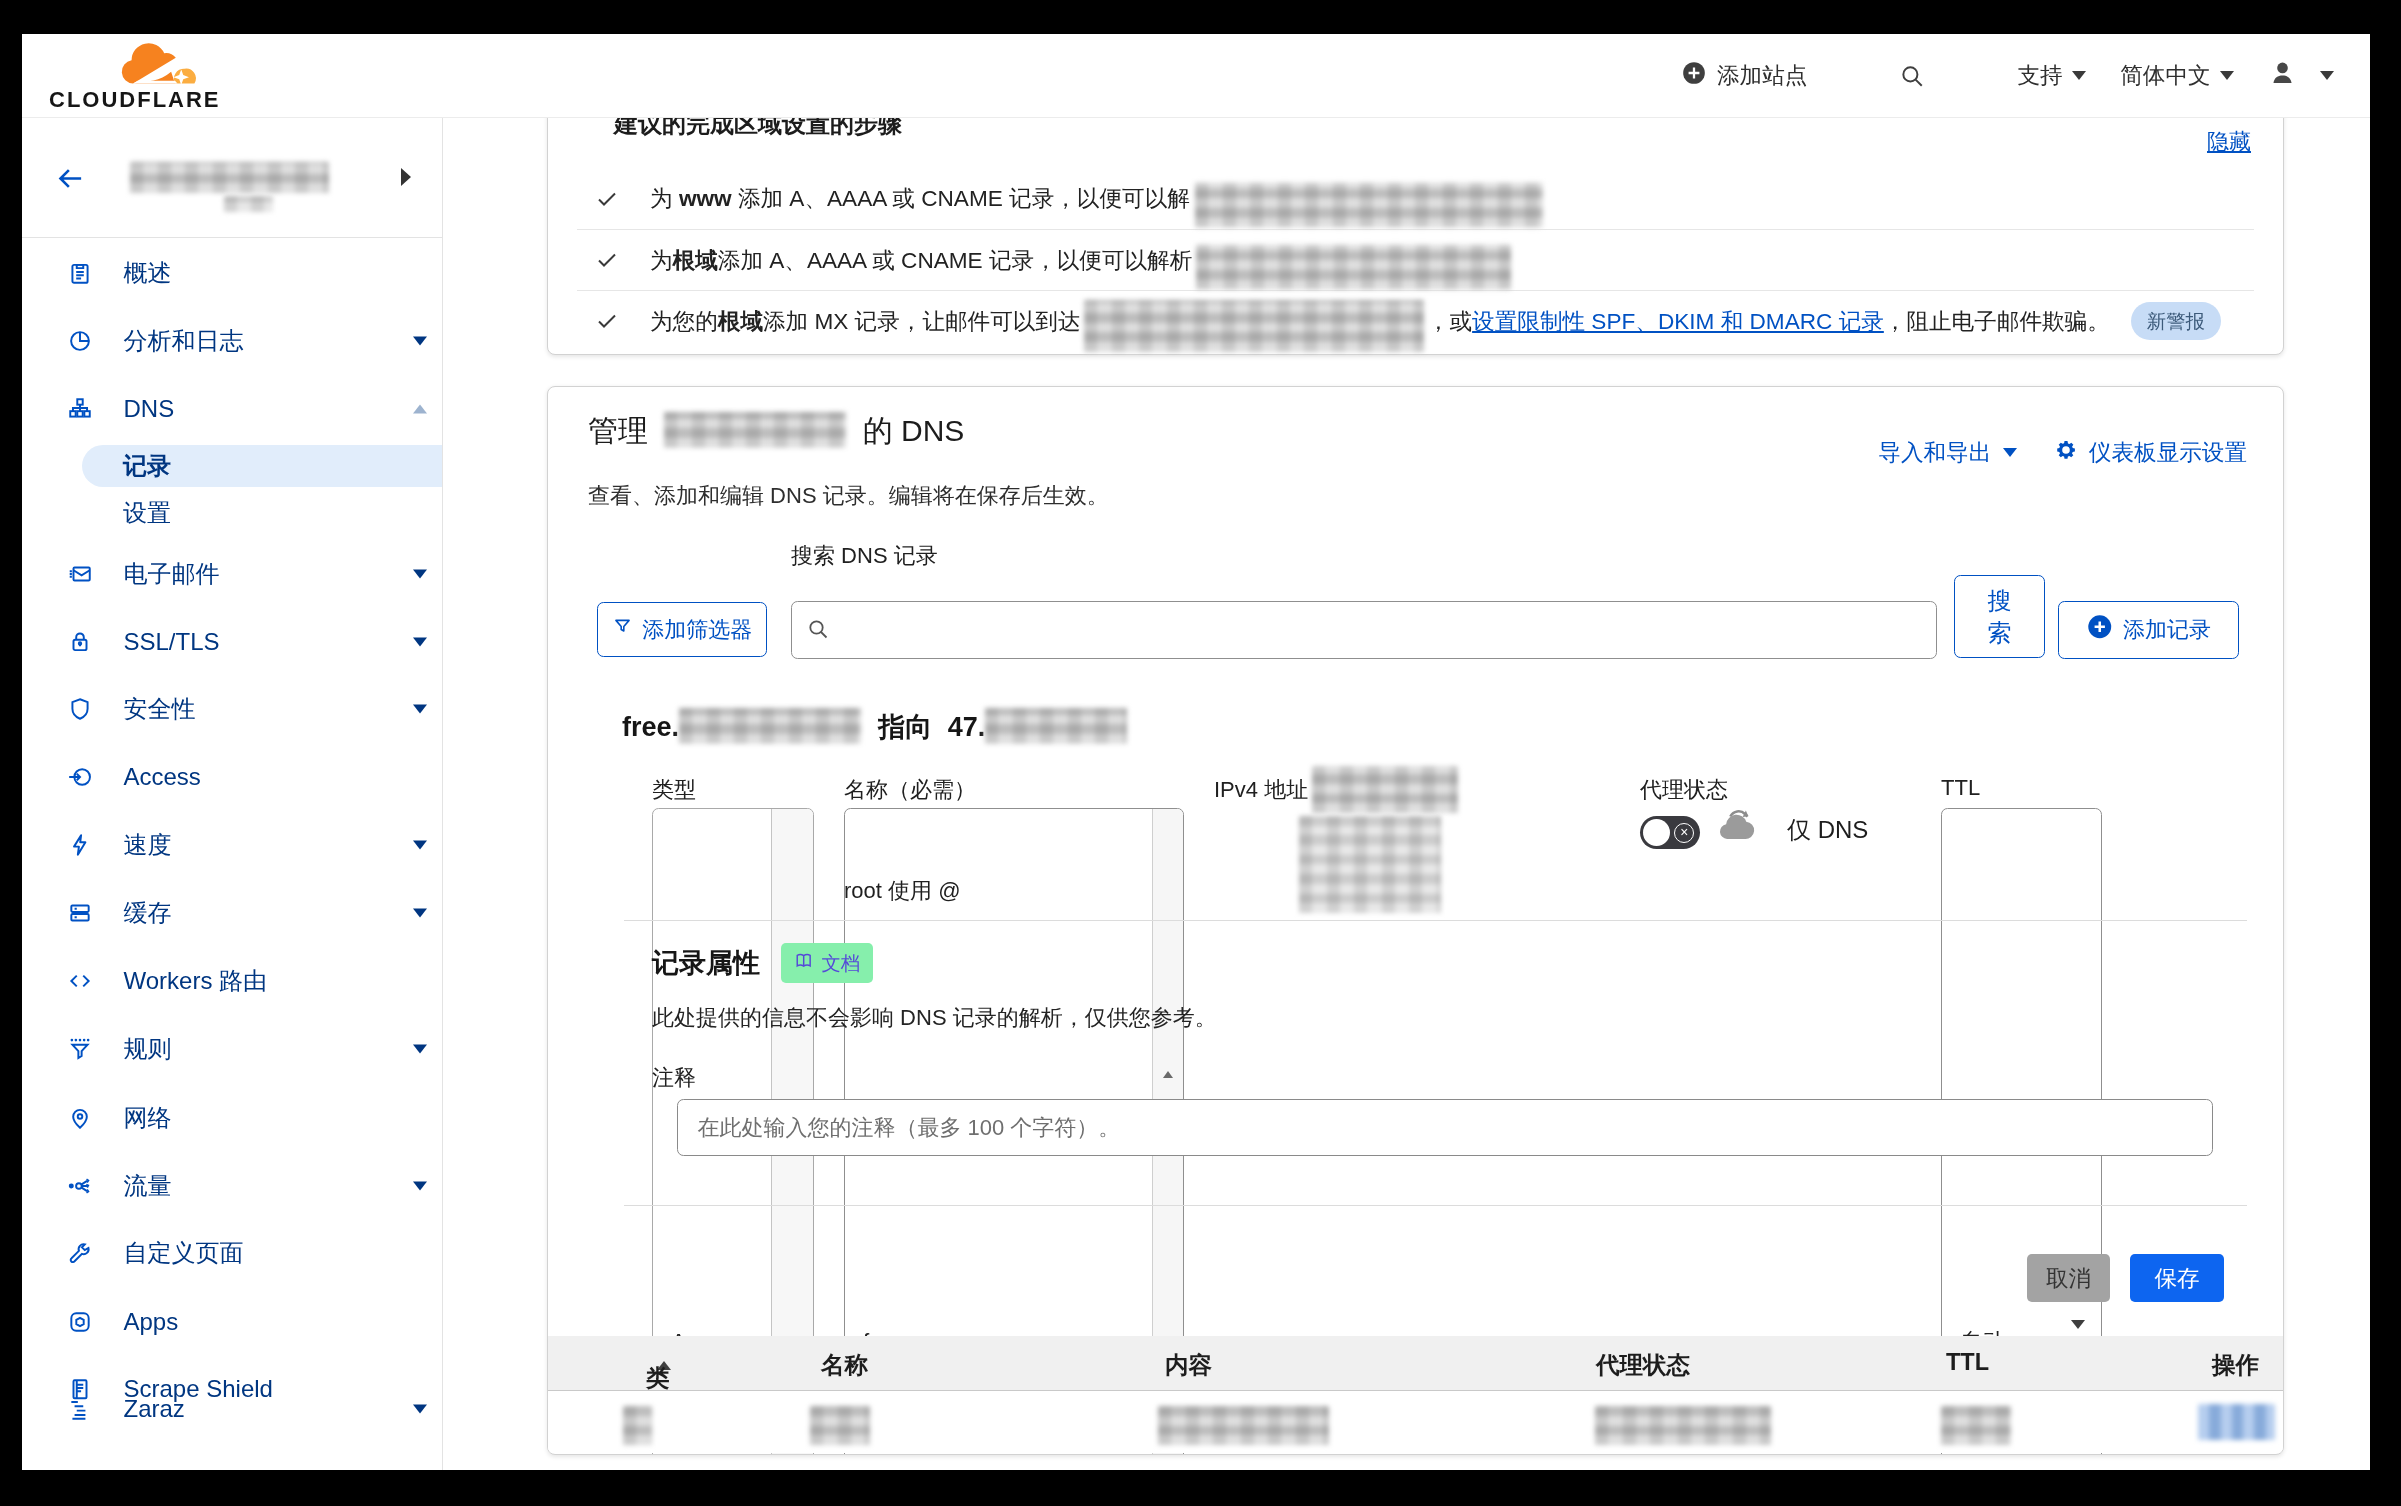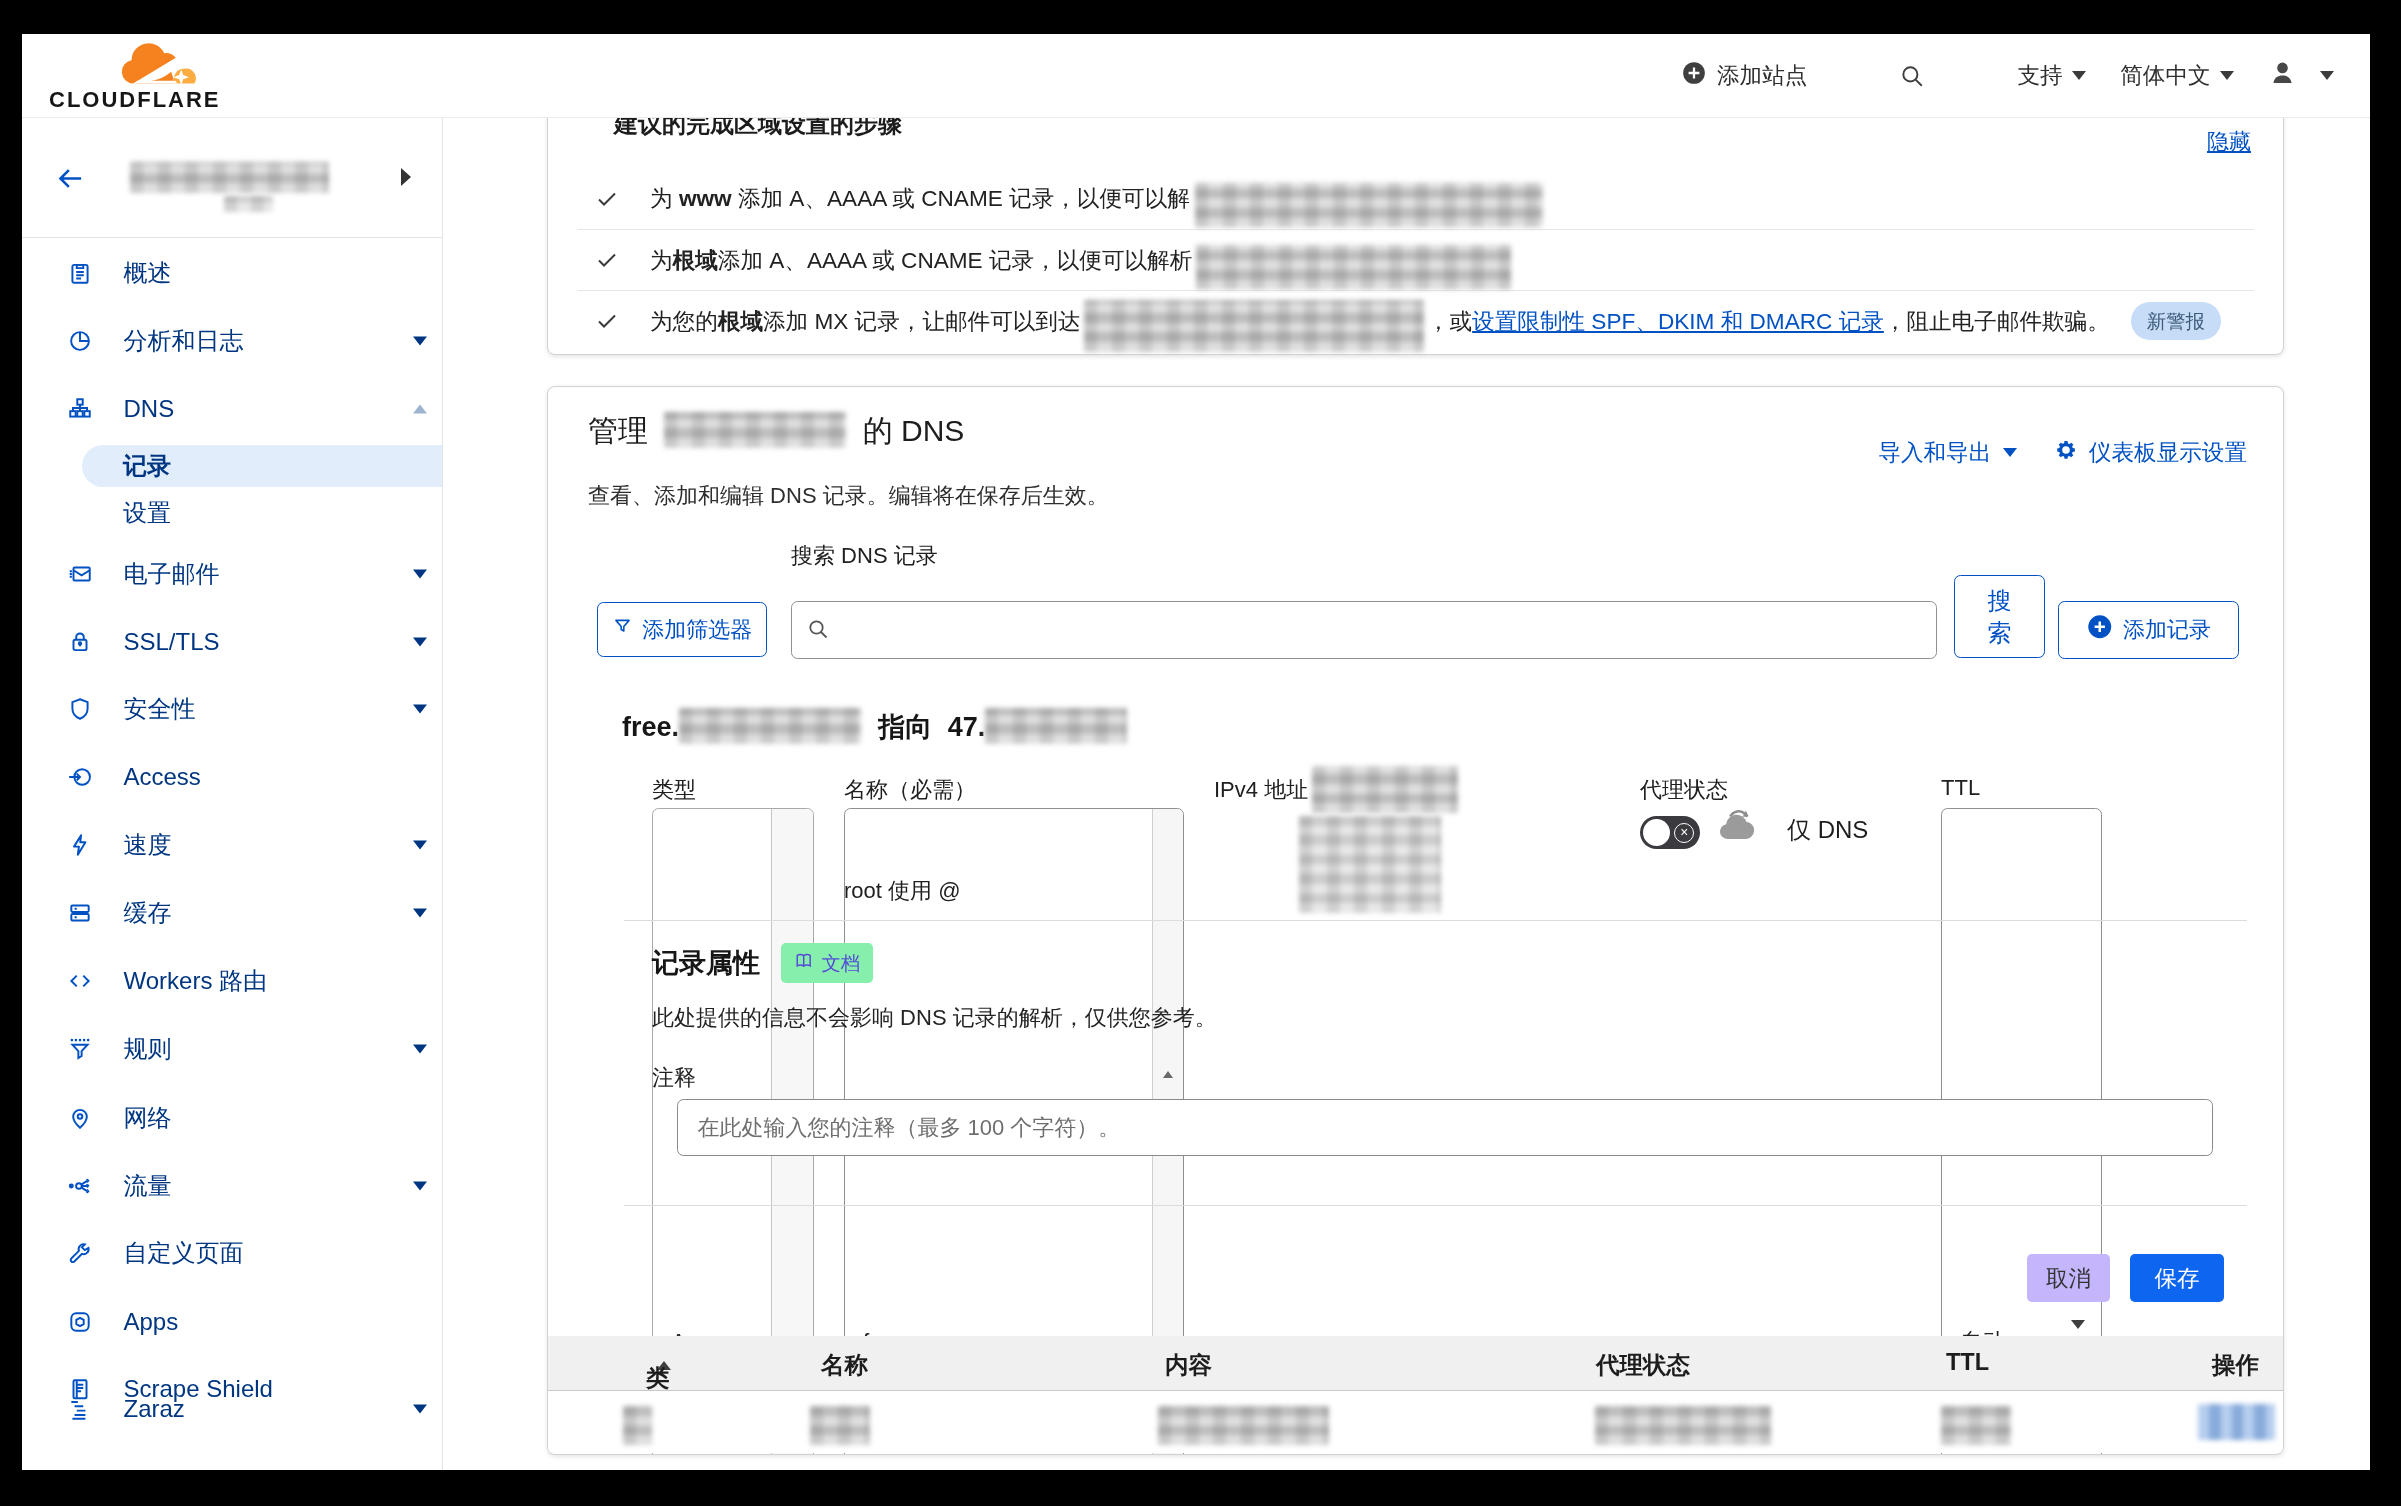--- a/index.html
+++ b/index.html
@@ -131,21 +131,21 @@
               display:flex; align-items:center; gap:21px;}
   .doc-badge{background:#86efac; color:#5549d8; font-size:19.4px; font-weight:400; border-radius:4.9px;
              padding:6.5px 13px; display:flex; align-items:center; gap:8px; cursor:pointer;}
   .attr-desc{position:absolute; left:104px; top:616px; font-size:22px; color:#242424;}
   .comment-label{position:absolute; left:104px; top:676px;}
   .comment-wrap{position:absolute; left:101px; top:712px; width:1564px; height:57px;padding-left:28px;}
   .comment-wrap input{width:100%; height:100%; border:0.8px solid #8a8a8a; border-radius:6.5px; font-size:22px;
              padding:0 19.4px; color:#222; outline:none; font-family:inherit;}
   .comment-wrap input::placeholder{color:#6f6f6f; opacity:1;}
 
-  .btn-cancel{position:absolute; left:1479px; top:867px; width:83px; height:48px; background:#c4b5fd;
+  .btn-cancel{position:absolute; left:1479px; top:867px; width:83px; height:48px; background:#a3a3a3;
               color:#333; border:none; border-radius:4.9px; font-size:22.6px; display:flex; align-items:center;
               justify-content:center; cursor:pointer; font-family:inherit;}
   .btn-save{position:absolute; left:1582px; top:867px; width:94px; height:48px; background:var(--save);
             color:#fff; border:none; border-radius:4.9px; font-size:22.6px; display:flex; align-items:center;
             justify-content:center; cursor:pointer; font-family:inherit;}
 
   .t-head{position:absolute; left:0; right:0; top:949px; height:55px; background:#f0f0f0;
           border-bottom:0.8px solid #c9c9c9; font-size:23.5px; font-weight:700; color:#1d1d1d;}
   .t-head span{position:absolute; top:13px;}
   .sort-tri{display:inline-block; width:0; height:0; border-left:7.3px solid transparent;

